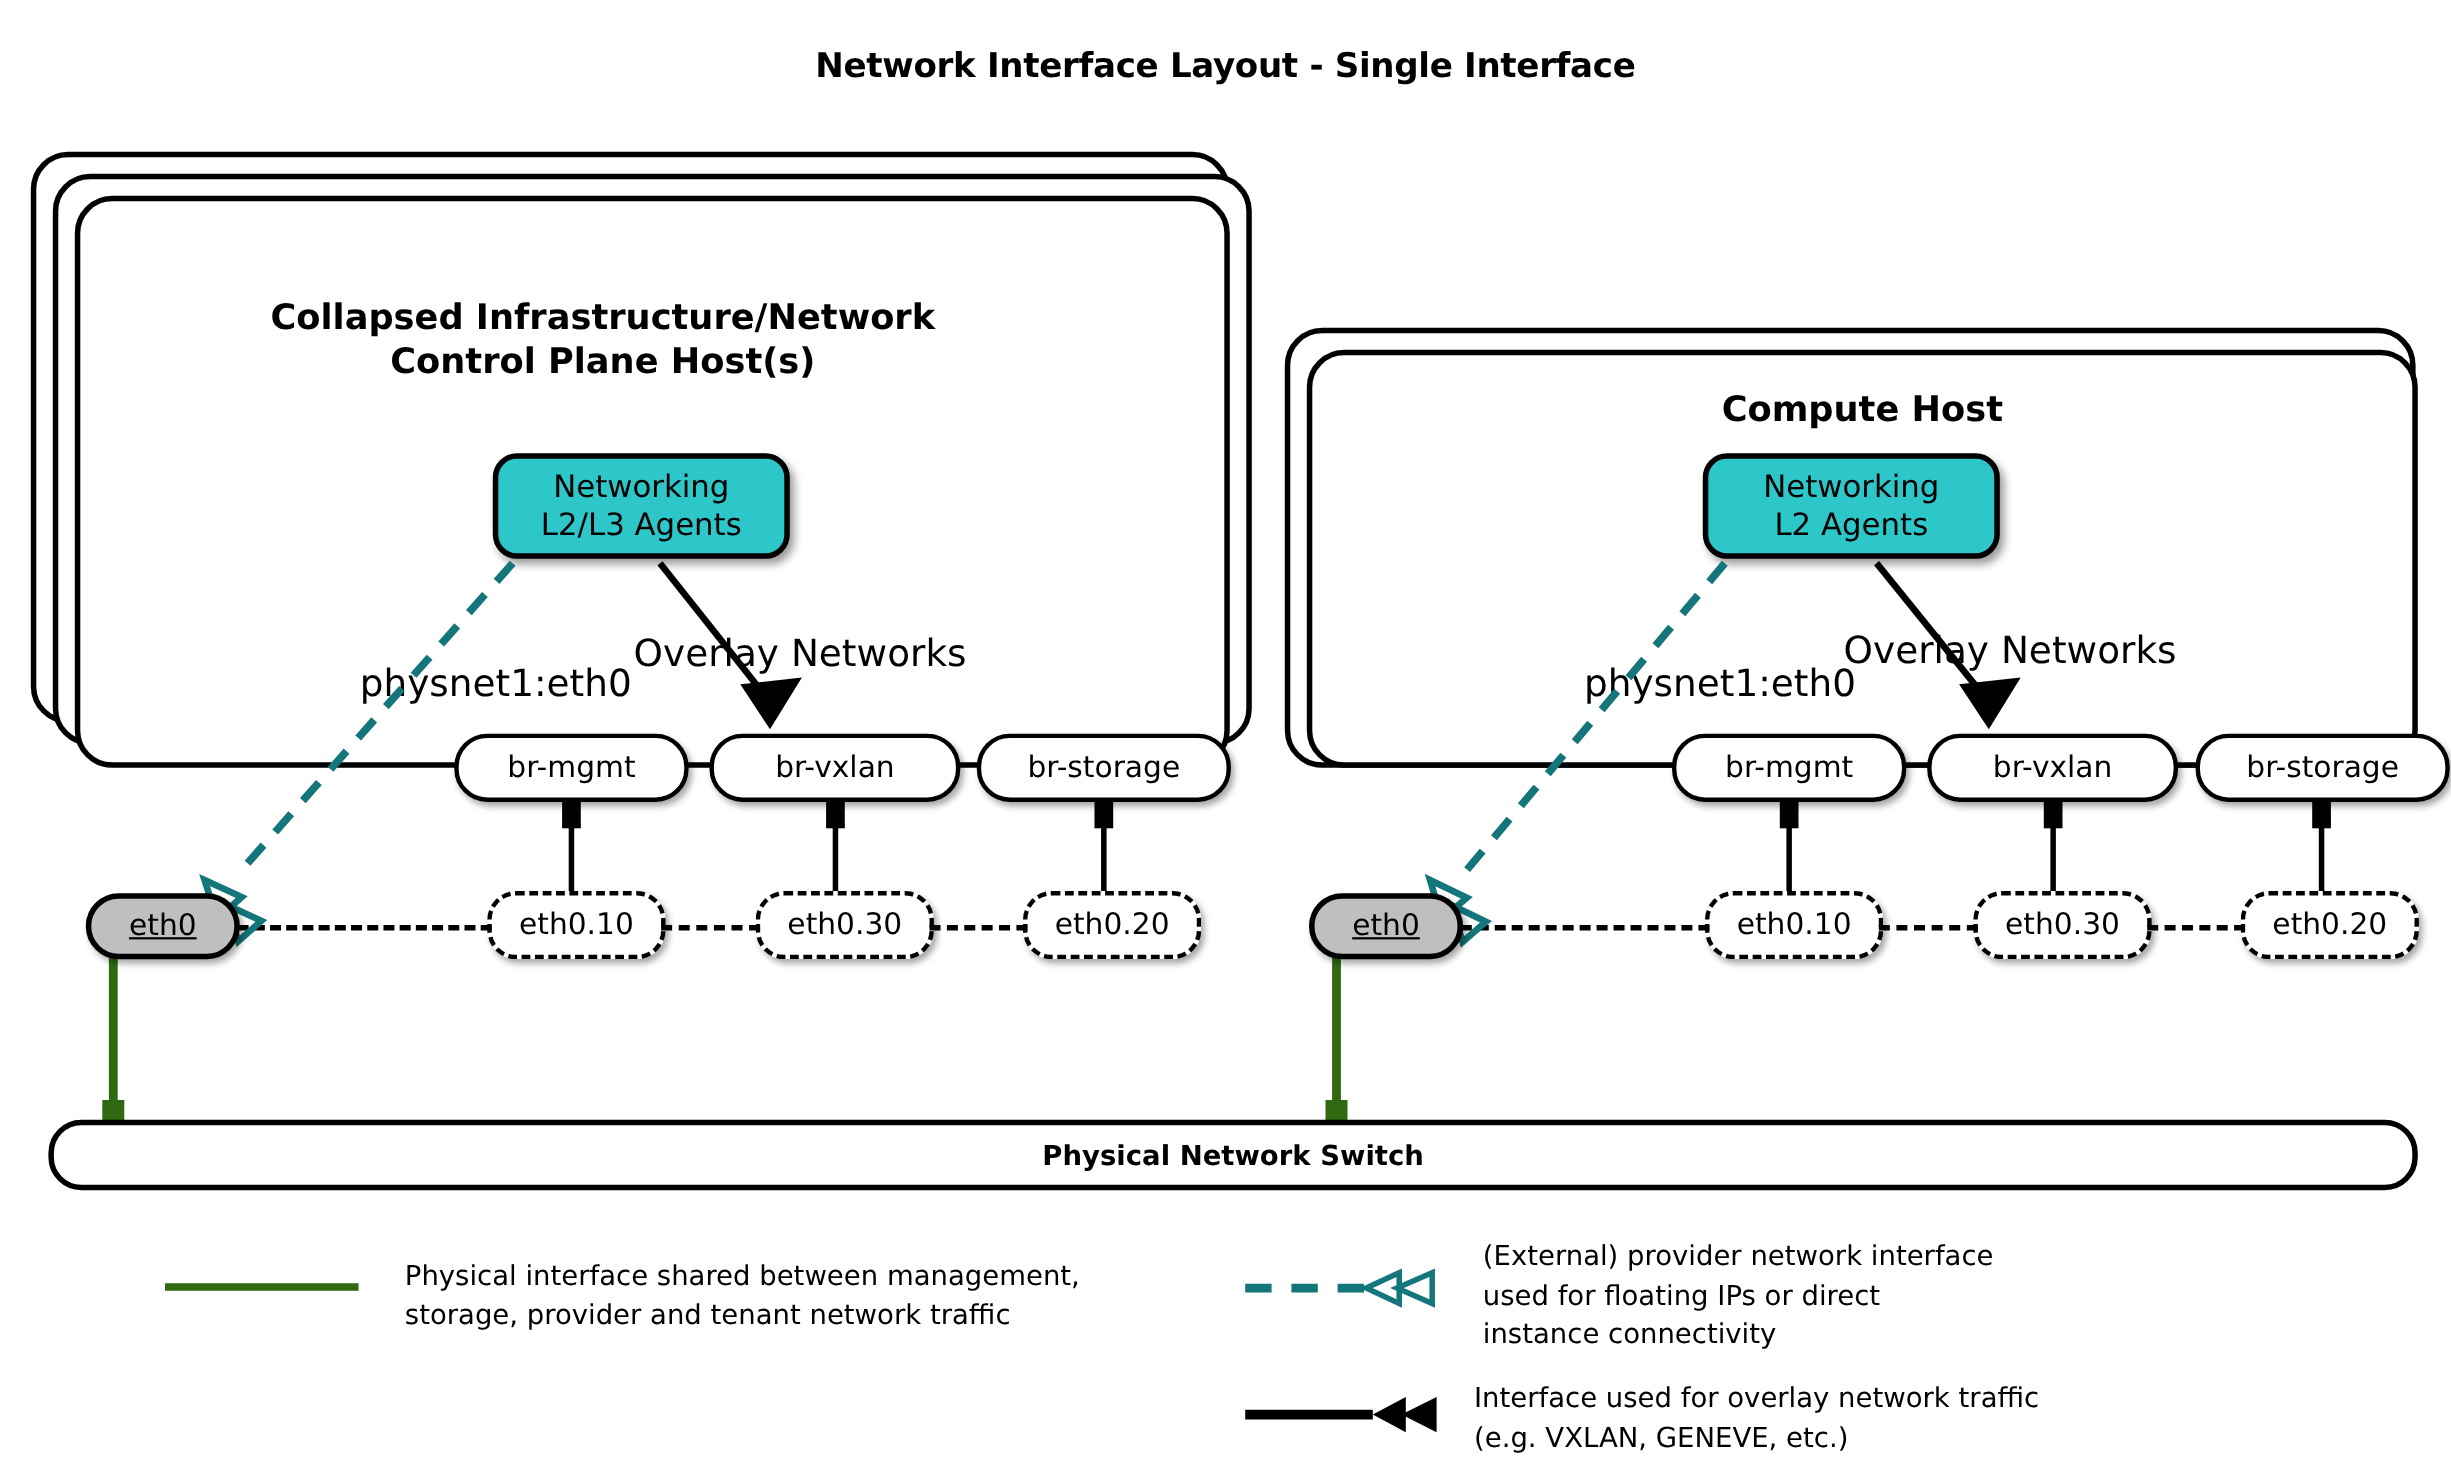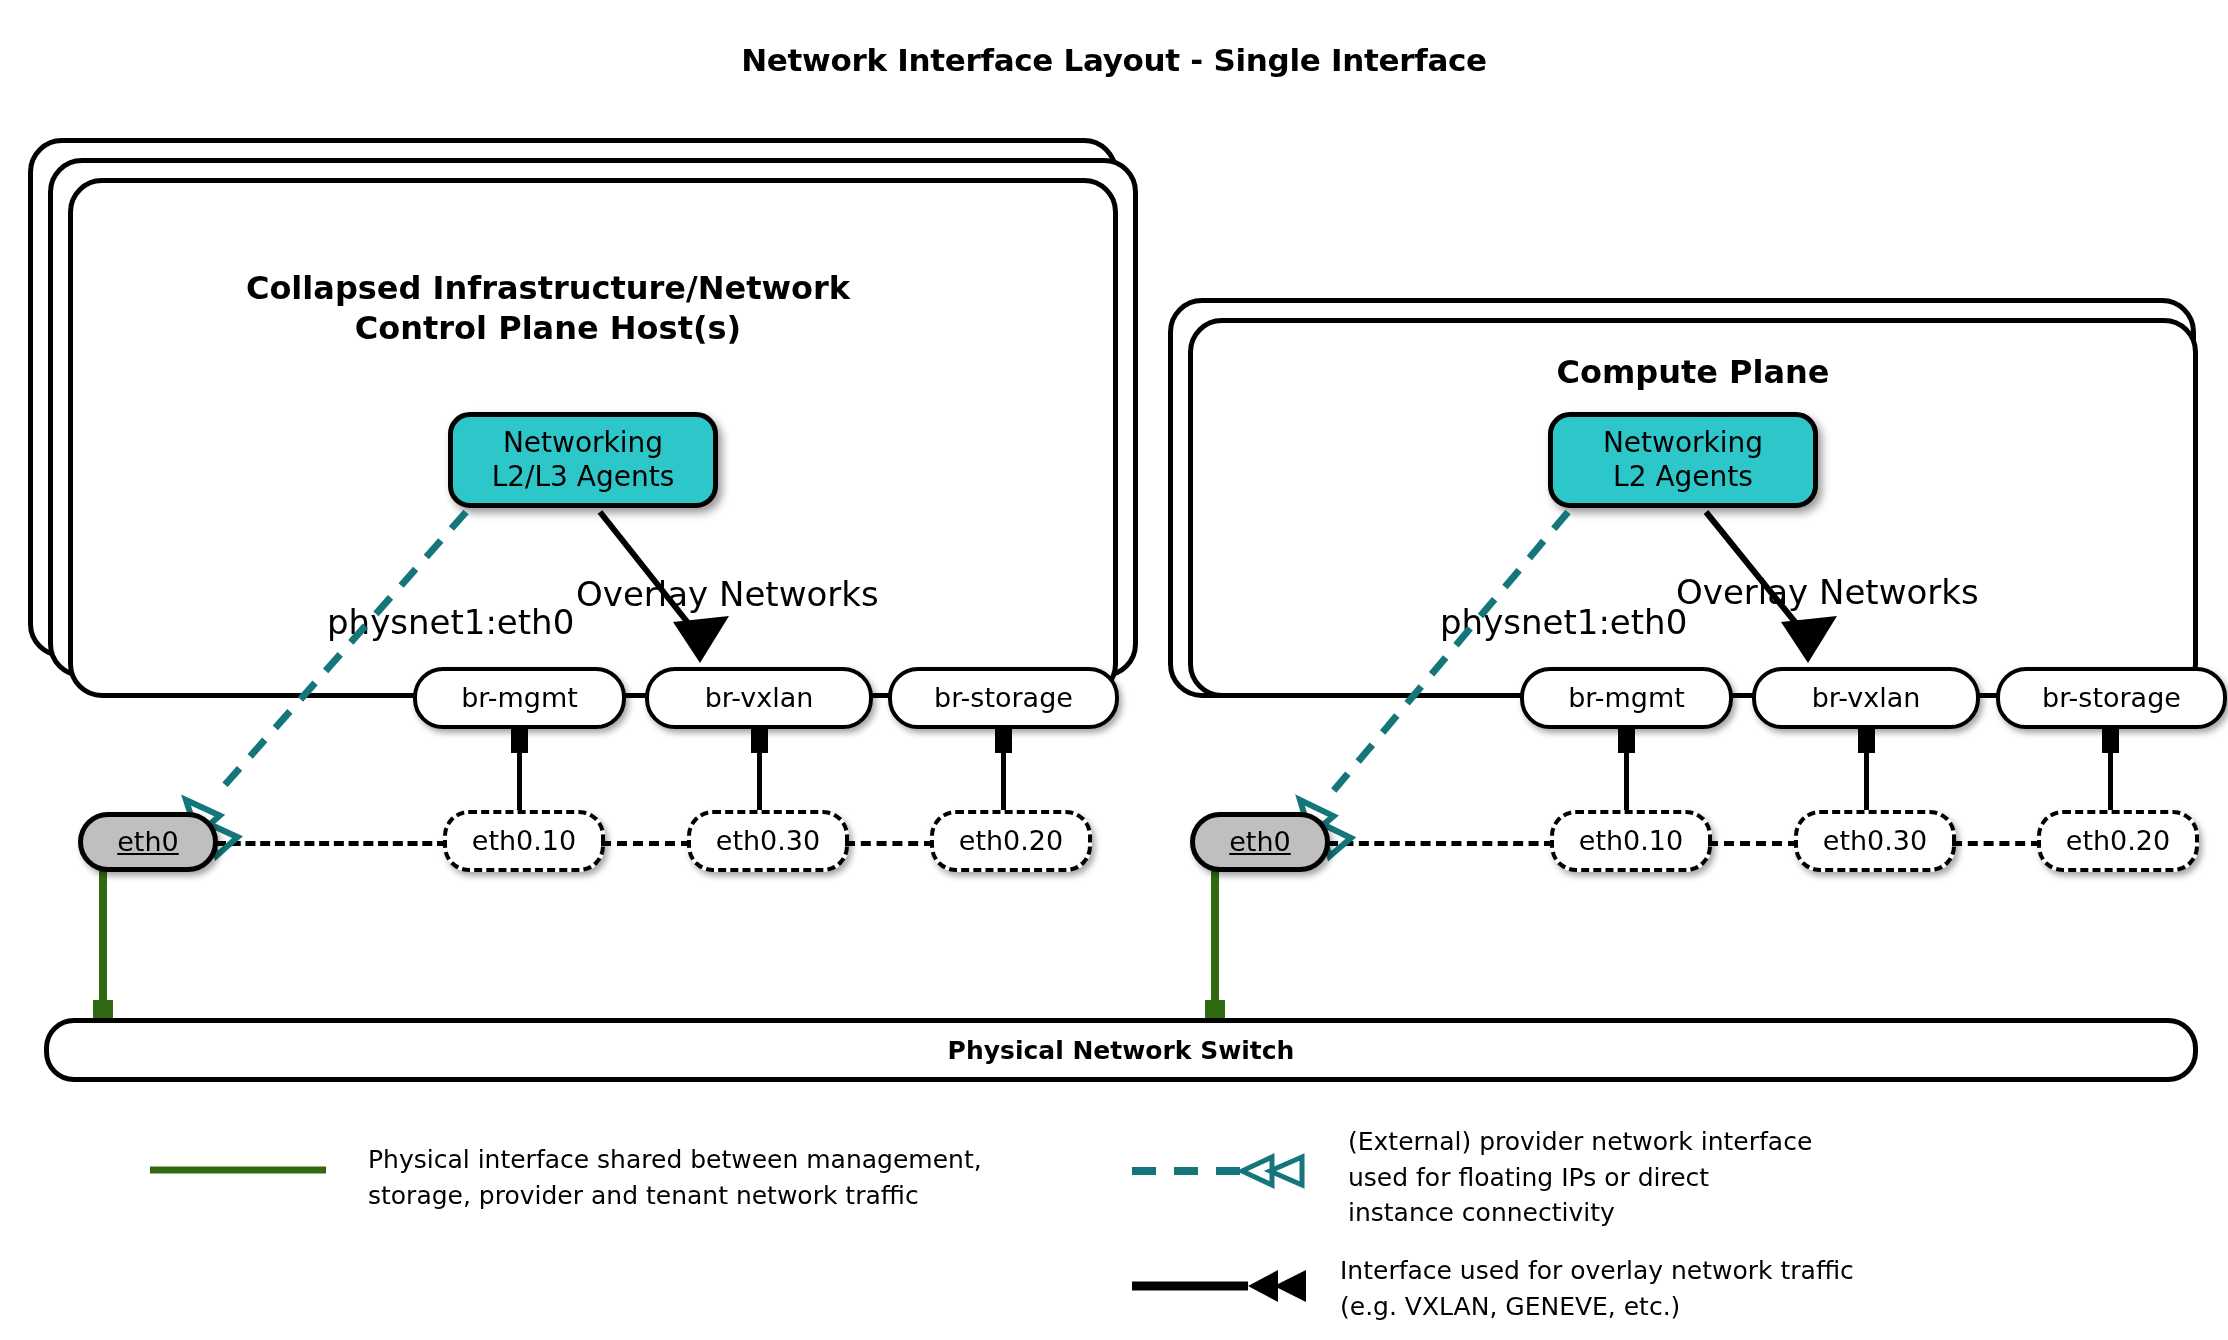--- a/index.html
+++ b/index.html
@@ -223,21 +223,21 @@
   <div class="hline-dashed" style="left:601px; top:841px; width:90px;"></div>
   <div class="hline-dashed" style="left:845px; top:841px; width:89px;"></div>
 
   <div class="vline-green" style="left:99px; top:868px; height:144px;"></div>
   <div class="green-cap" style="left:93px; top:1000px;"></div>
 
   <div class="host-stack">
     <div class="stack-layer" style="left:1168px; top:298px; width:1028px; height:400px;"></div>
     <div class="host-panel" style="left:1188px; top:318px; width:1010px; height:380px;"></div>
 
-    <div class="host-title" style="left:1188px; top:352px; width:1010px; white-space:pre-line;">Compute Plane</div>
+    <div class="host-title" style="left:1188px; top:352px; width:1010px; white-space:pre-line;">Compute Host</div>
   </div>
 
   <div class="node agents" style="left:1548px; top:412px; width:270px; height:96px; white-space:pre-line;">Networking
 L2 Agents</div>
 
   <div class="edge-label" style="left:1440px; top:602px;">physnet1:eth0</div>
   <div class="edge-label" style="left:1676px; top:572px;">Overlay Networks</div>
 
   <div class="node bridge" style="left:1520px; top:667px; width:213px; height:62px;">br-mgmt</div>
   <div class="node bridge" style="left:1752px; top:667px; width:228px; height:62px;">br-vxlan</div>

